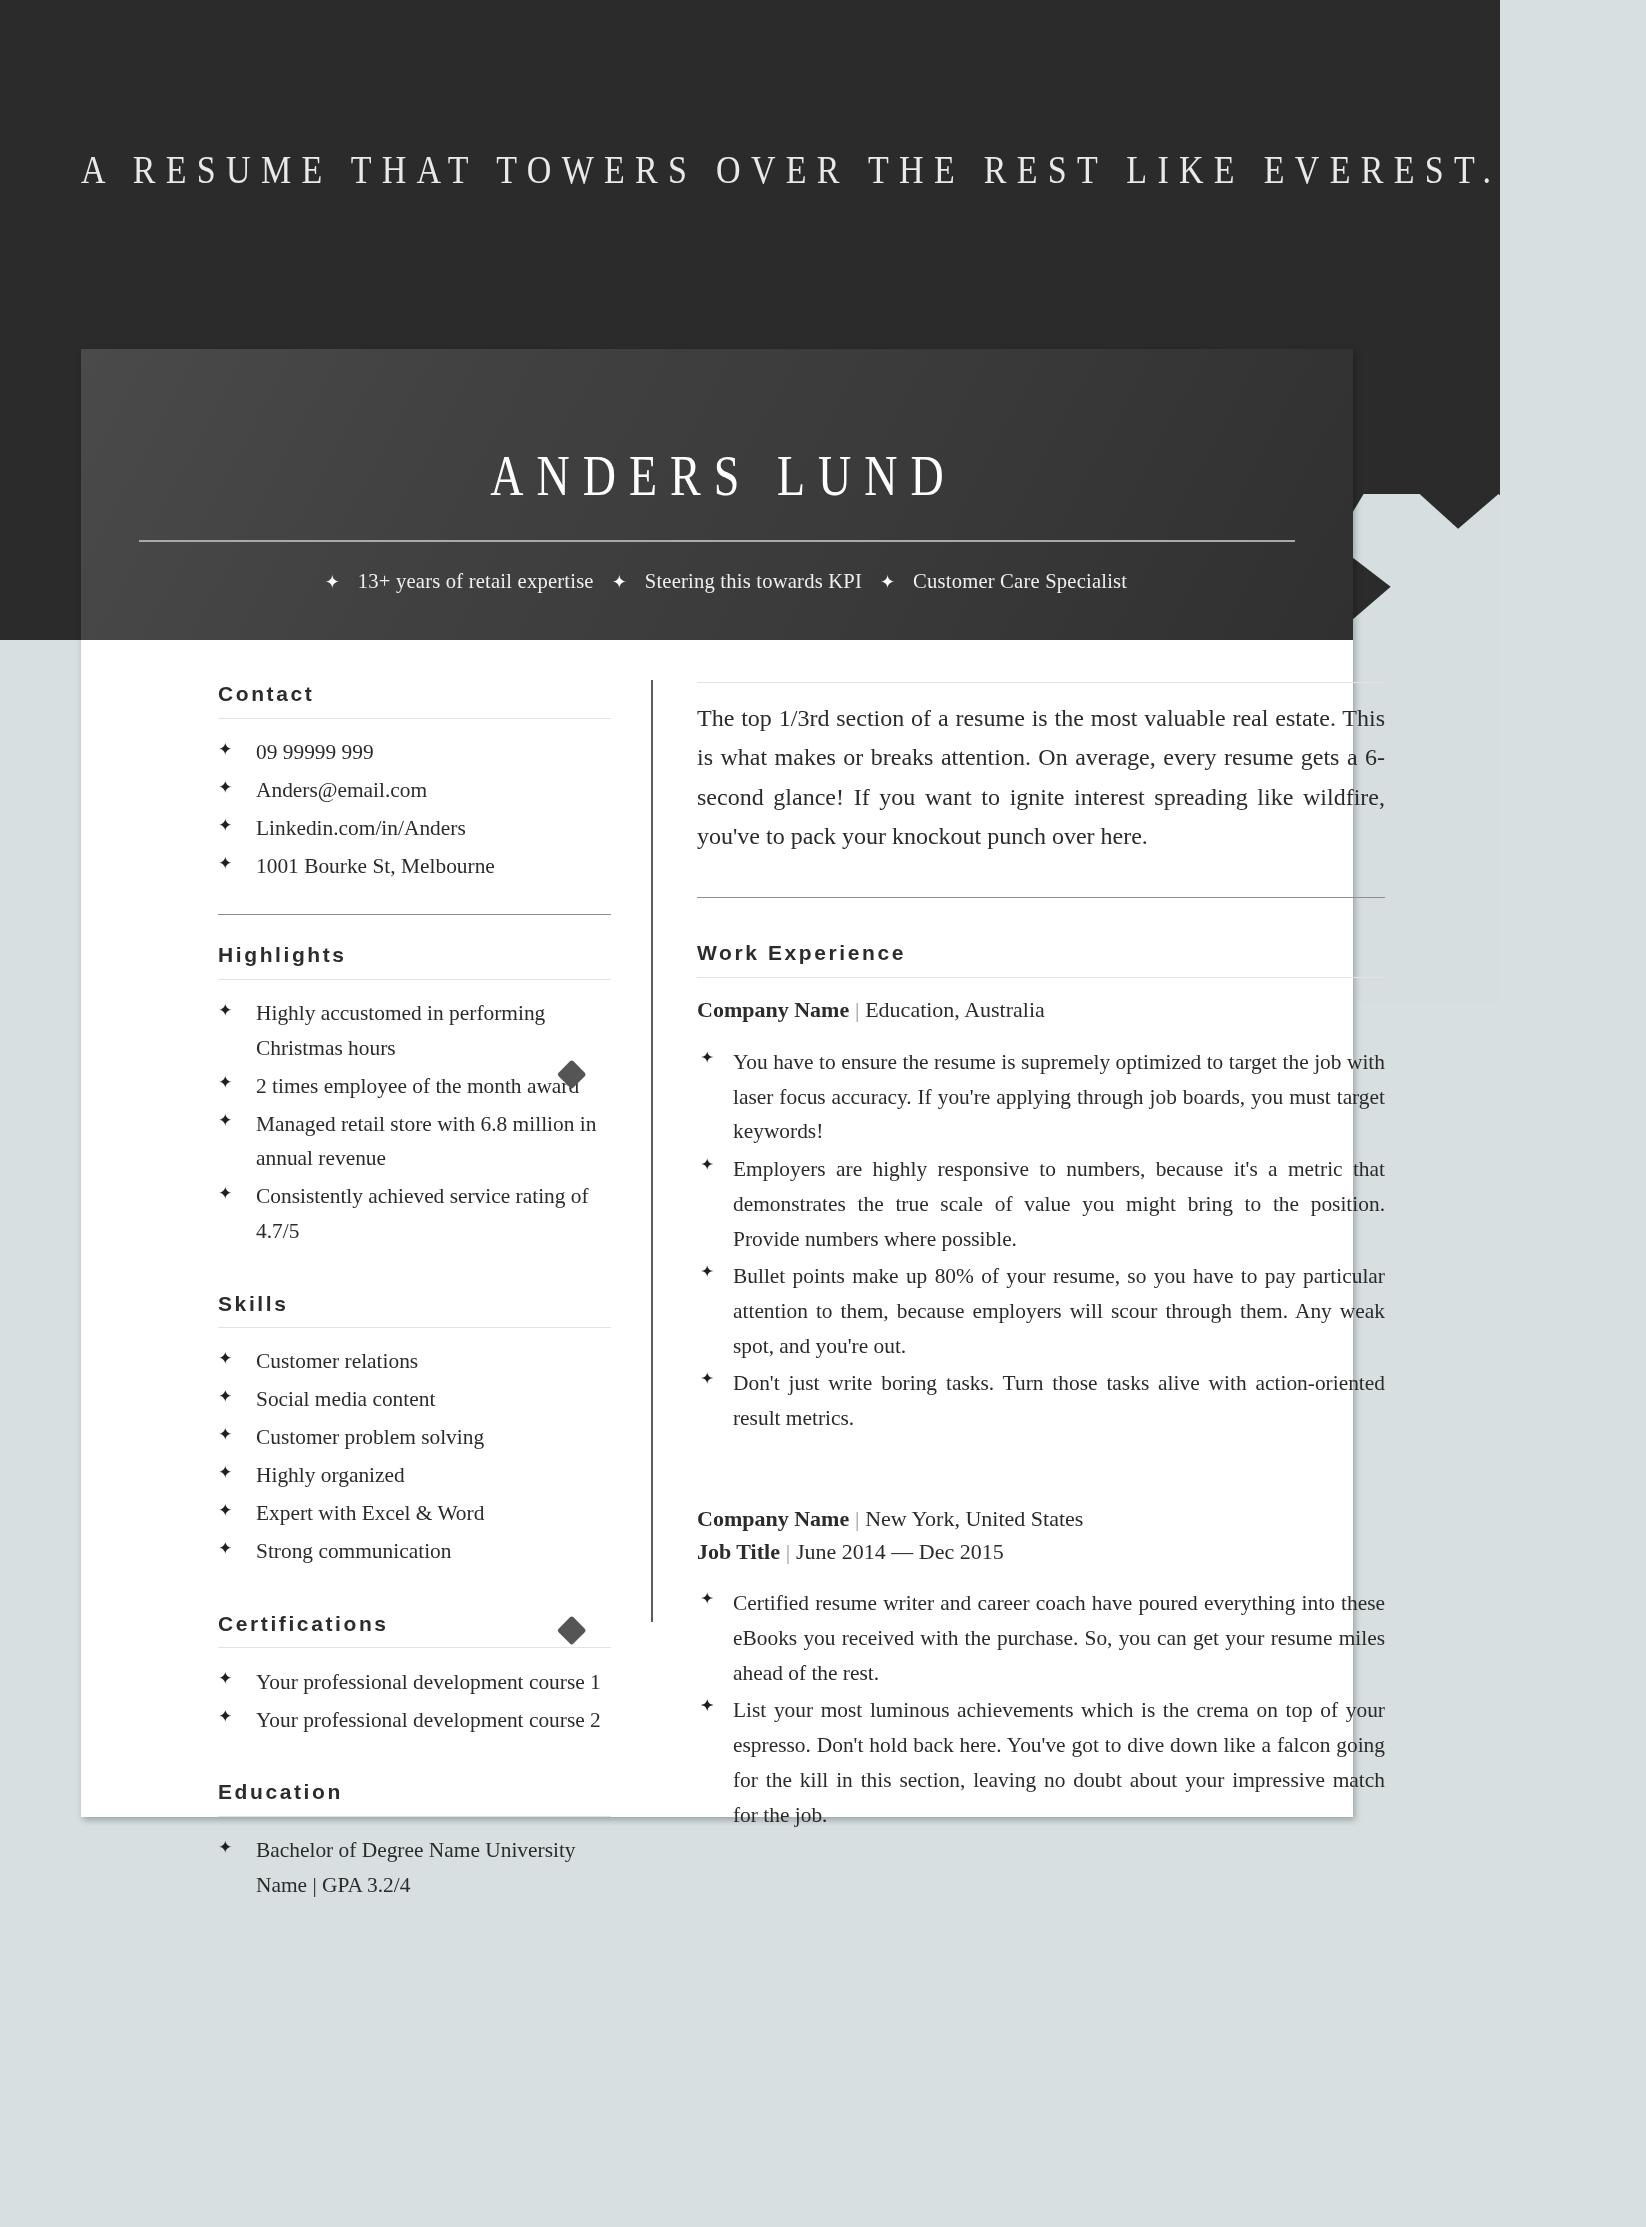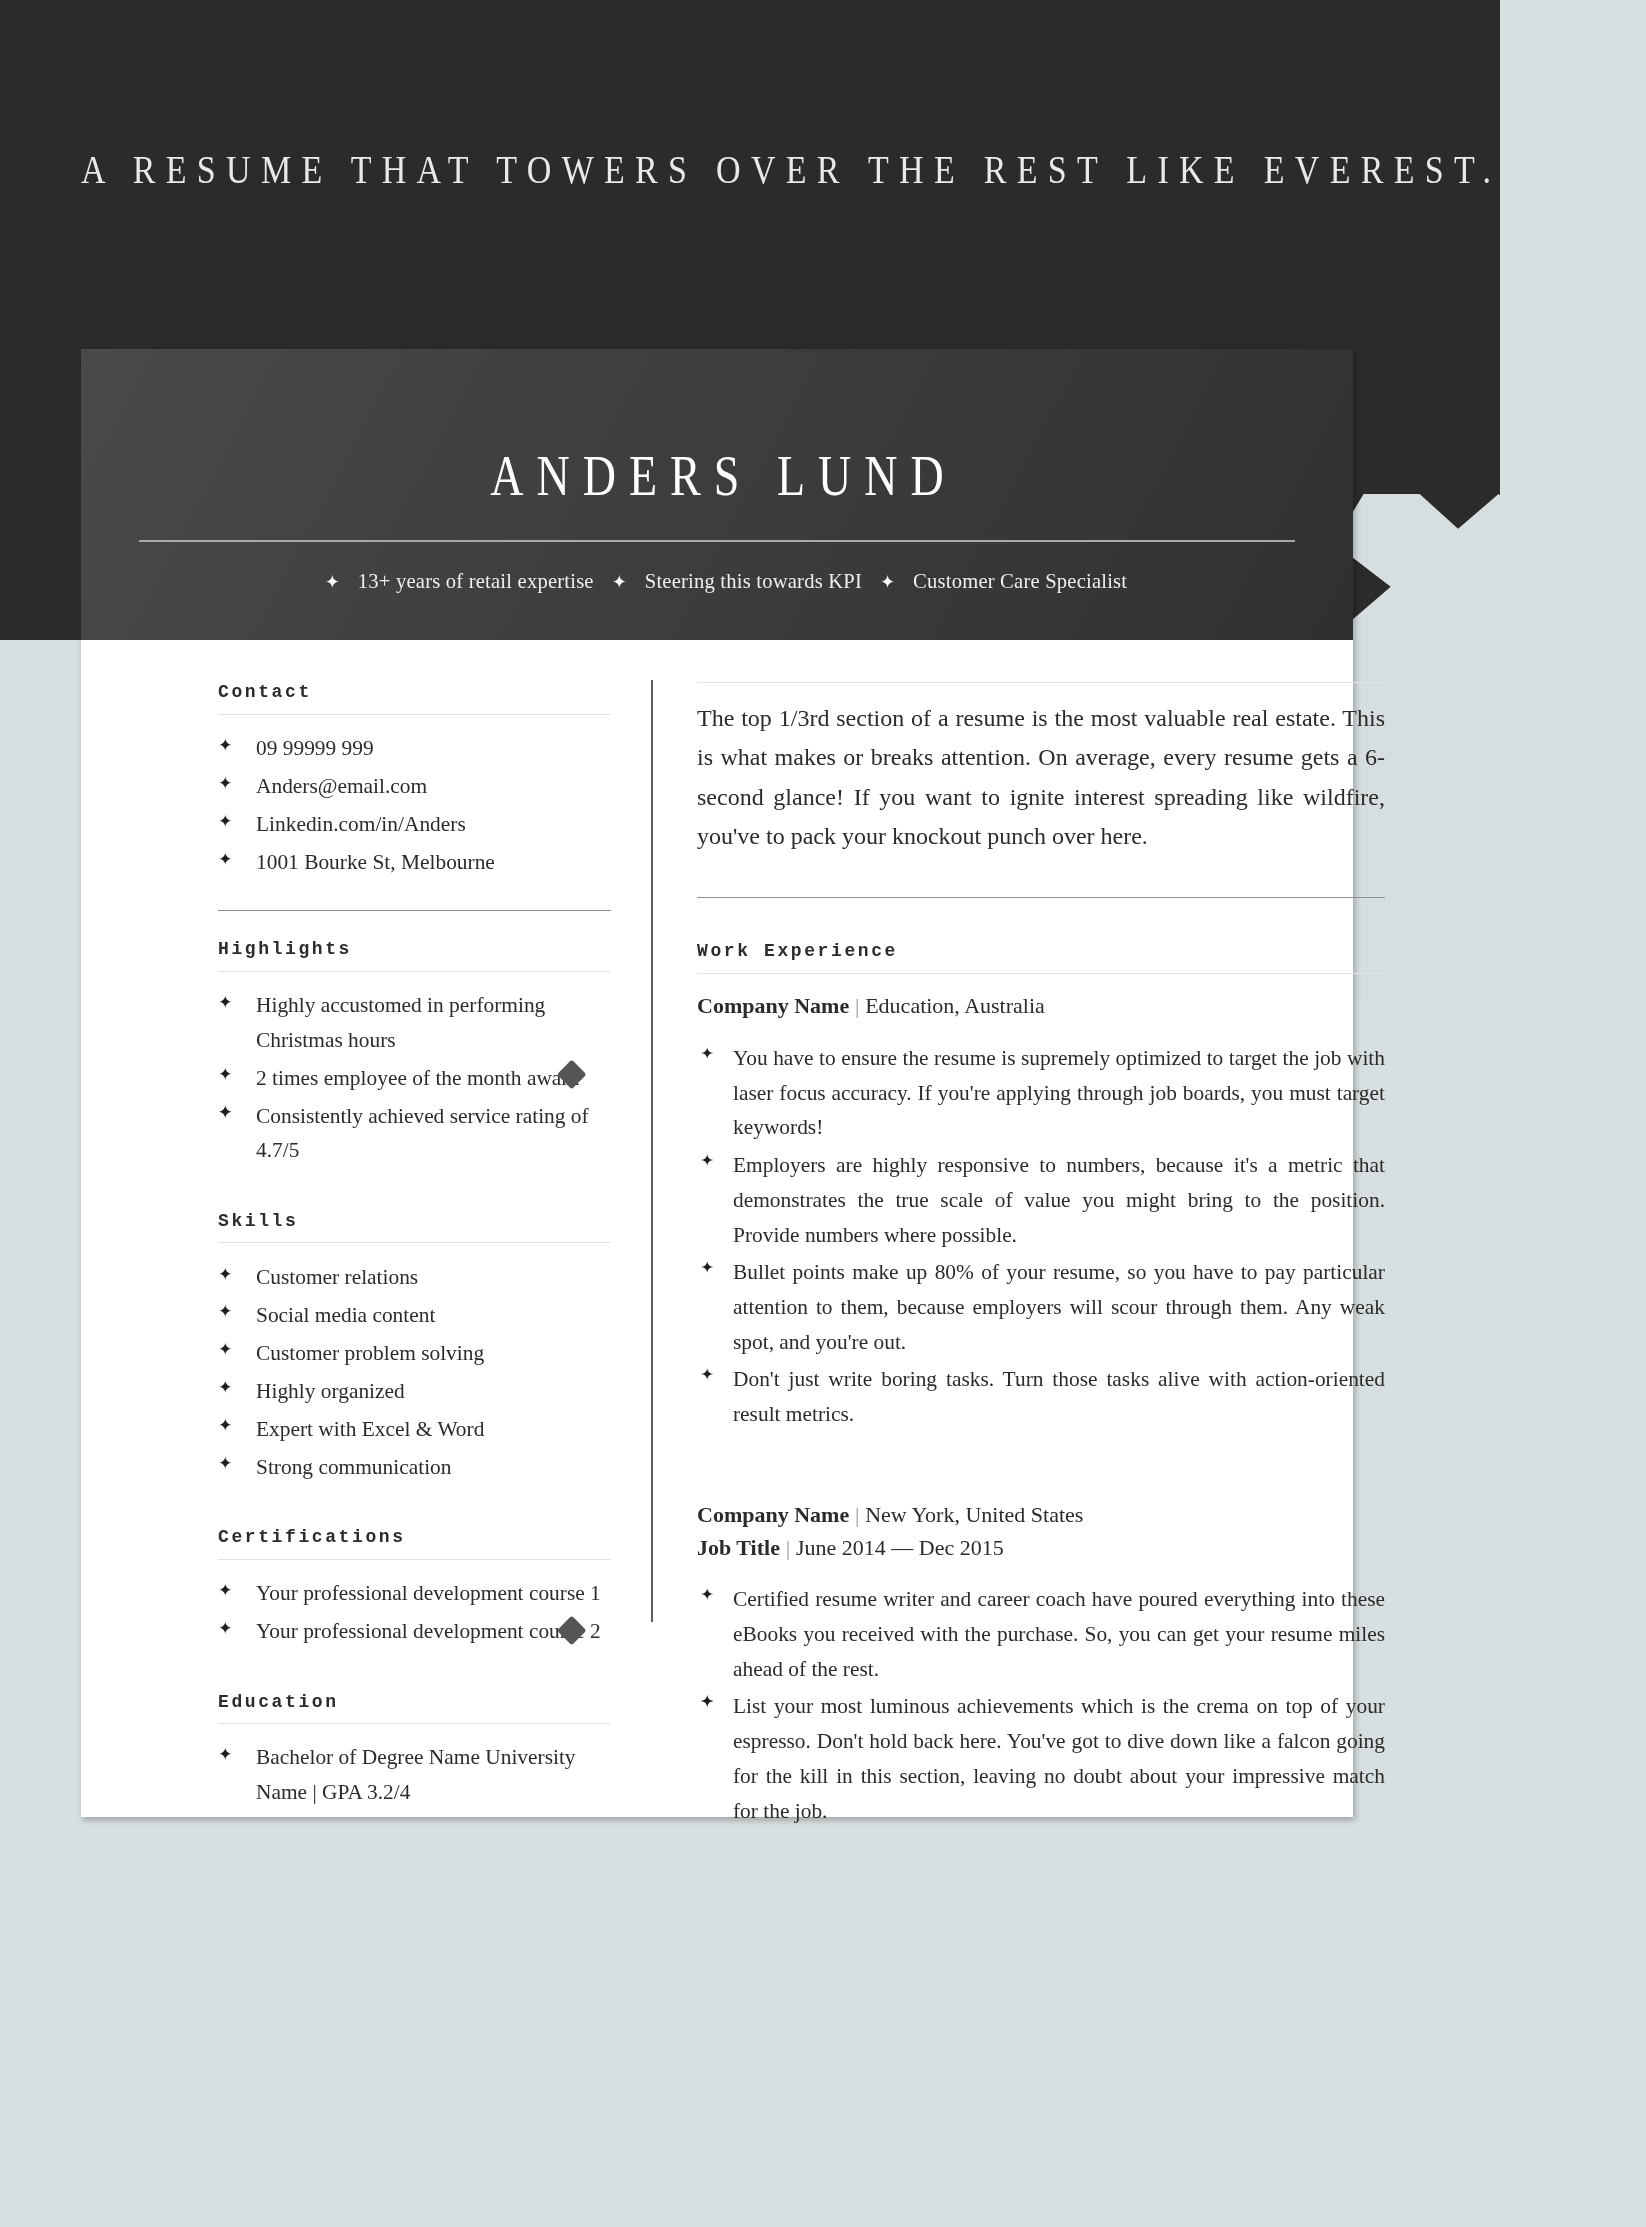--- a/index.html
+++ b/index.html
@@ -151,22 +151,22 @@
 
   .col-right {
     position: absolute;
     left: 616px;
     top: 42px;
     width: 688px;
   }
 
   
   .section-title {
-    font-family: Liberation Mono, monospace;
-    font-size: 18px;
+    font-family: Liberation Sans, sans-serif;
+    font-size: 21px;
     letter-spacing: 2.6px;
     color: #2c2c2c;
     font-weight: 600;
     margin-bottom: 11.5px;
   }
   .section-rule {
     height: 0.8px;
     background: #e3e3e3;
     margin-bottom: 16.5px;
   }
@@ -314,21 +314,21 @@
         </div>
 
         <div class="block-gap-rule"></div>
 
         <div class="sidebar-block">
           <div class="section-title">Highlights</div>
           <div class="section-rule"></div>
           <ul class="bullets">
             <li><span class="star">✦</span><span>Highly accustomed in performing Christmas hours</span></li>
             <li><span class="star">✦</span><span>2 times employee of the month award</span></li>
-            <li><span class="star">✦</span></li>
+            <li><span class="star">✦</span><span>Managed retail store with 6.8 million in annual revenue</span></li>
             <li><span class="star">✦</span><span>Consistently achieved service rating of 4.7/5</span></li>
           </ul>
         </div>
 
         <div style="height:28px"></div>
 
         <div class="sidebar-block">
           <div class="section-title">Skills</div>
           <div class="section-rule"></div>
           <ul class="bullets">

